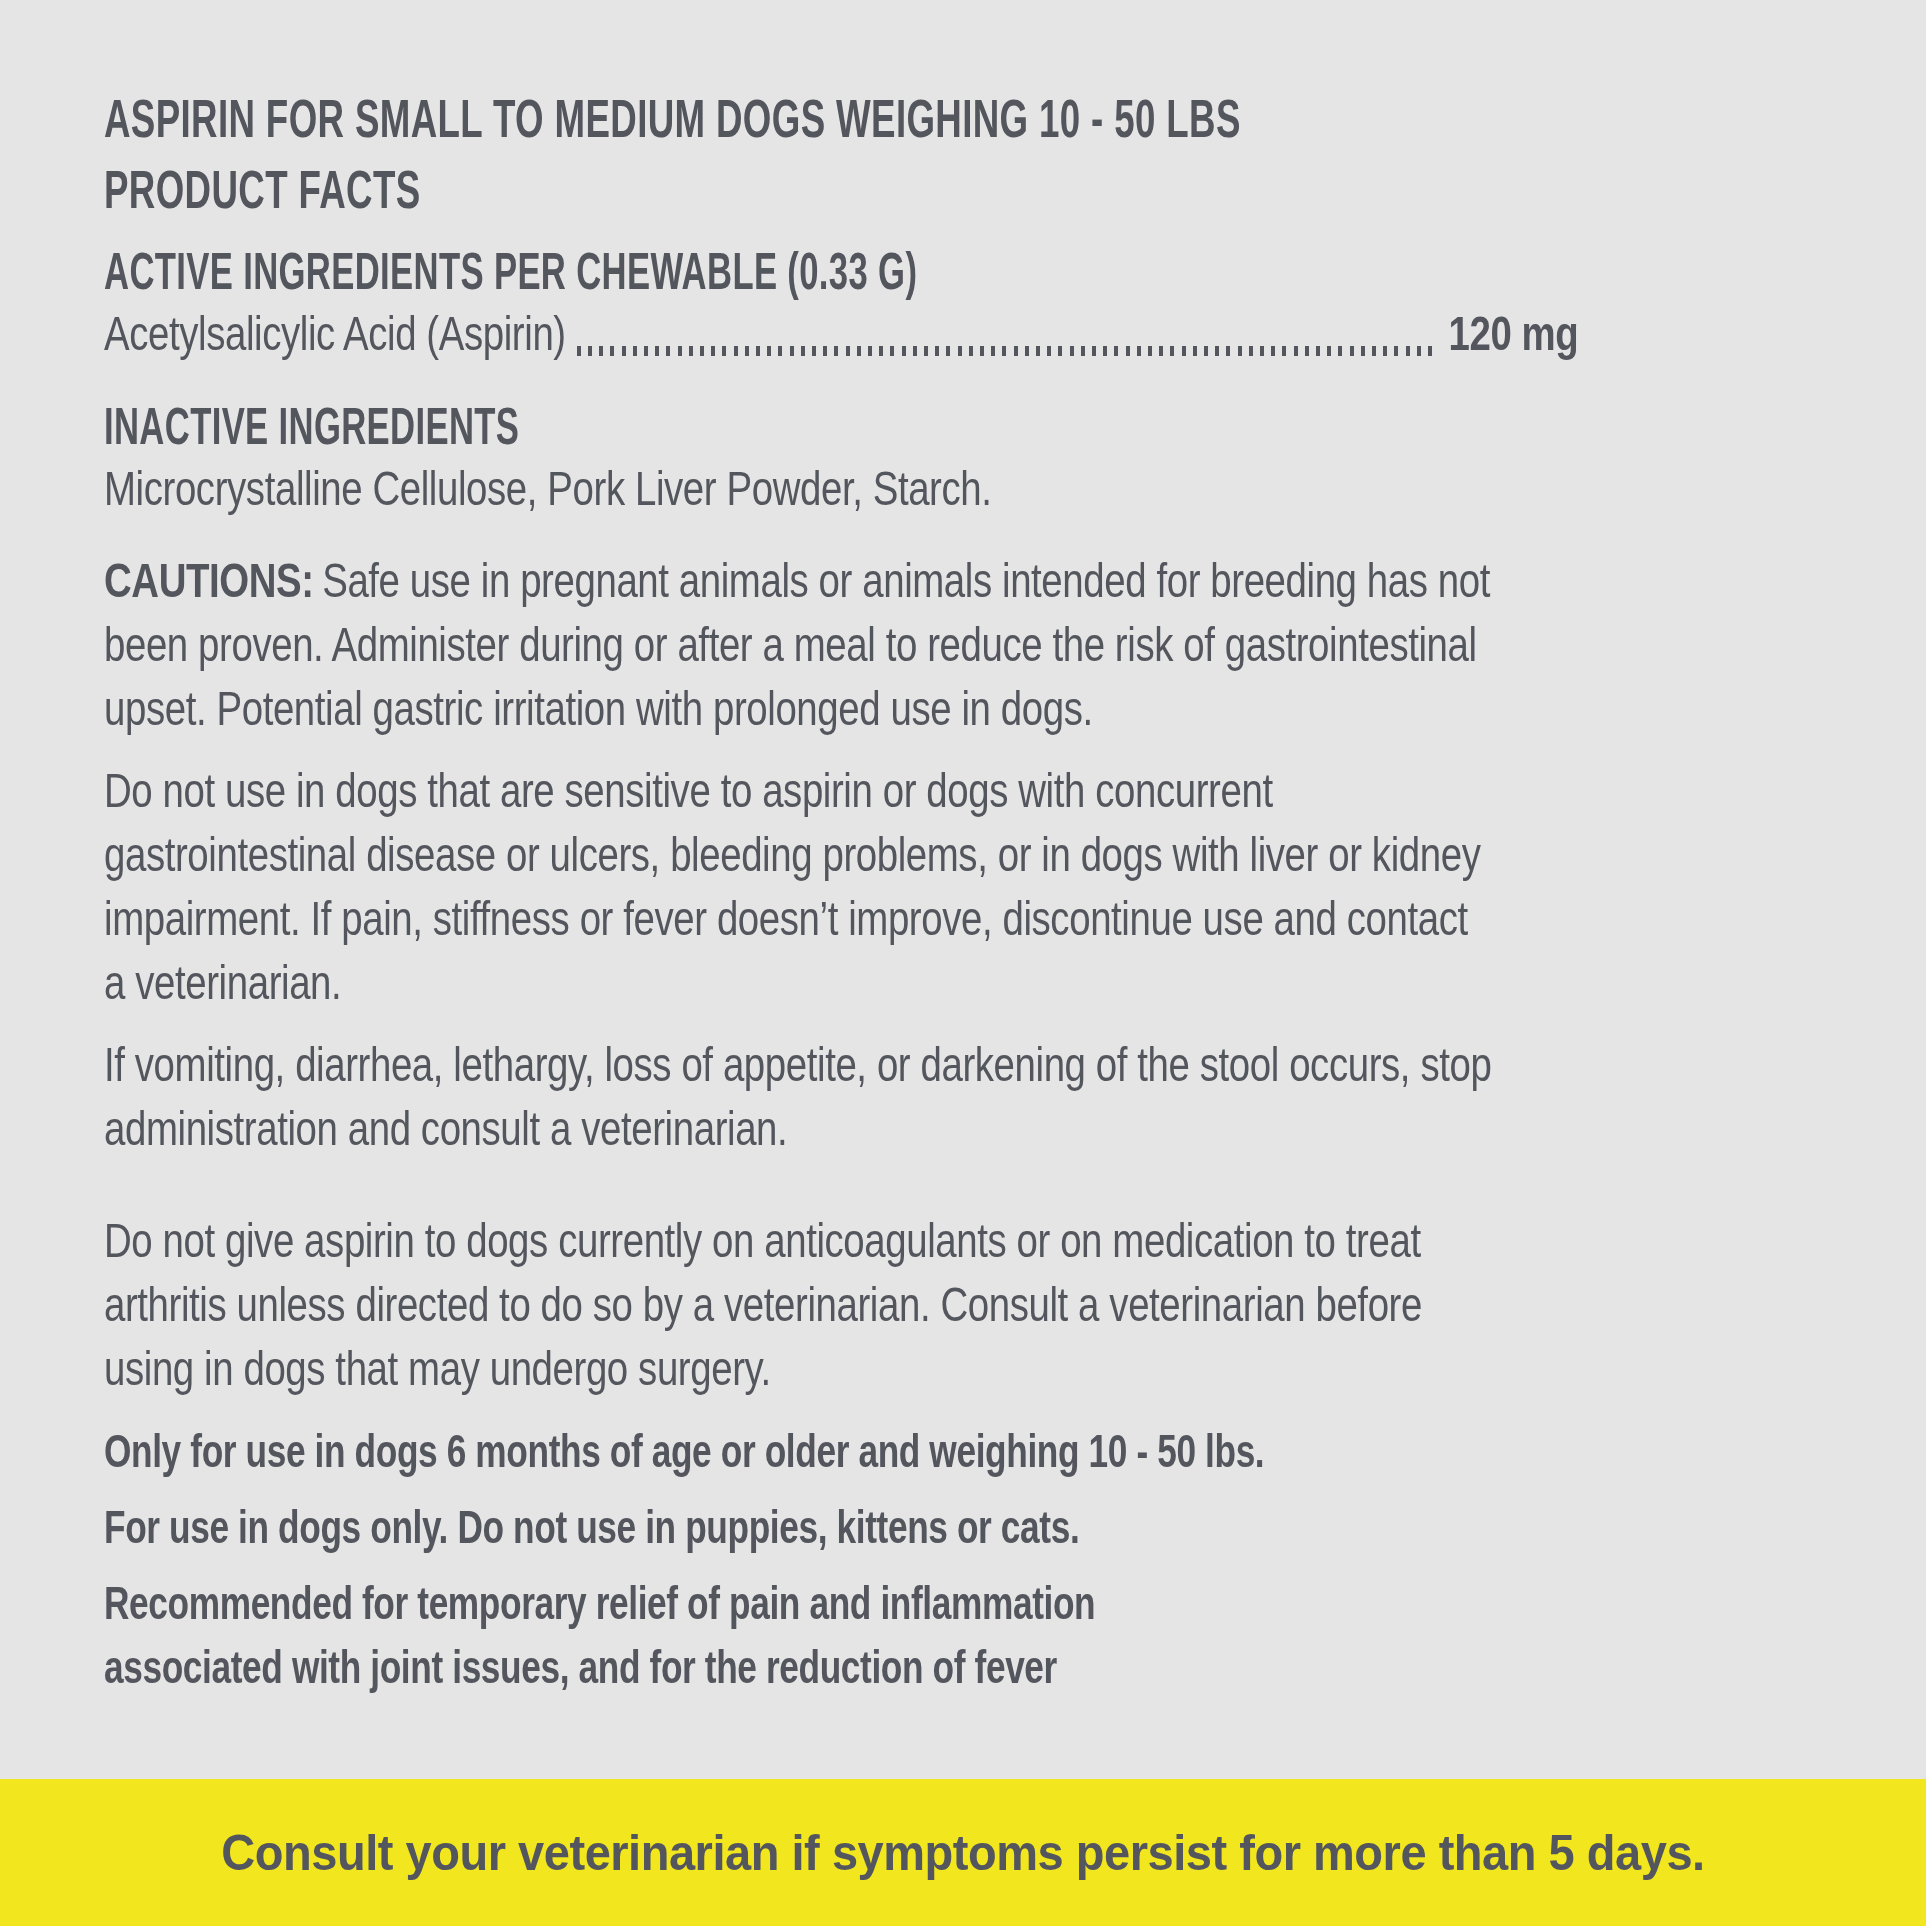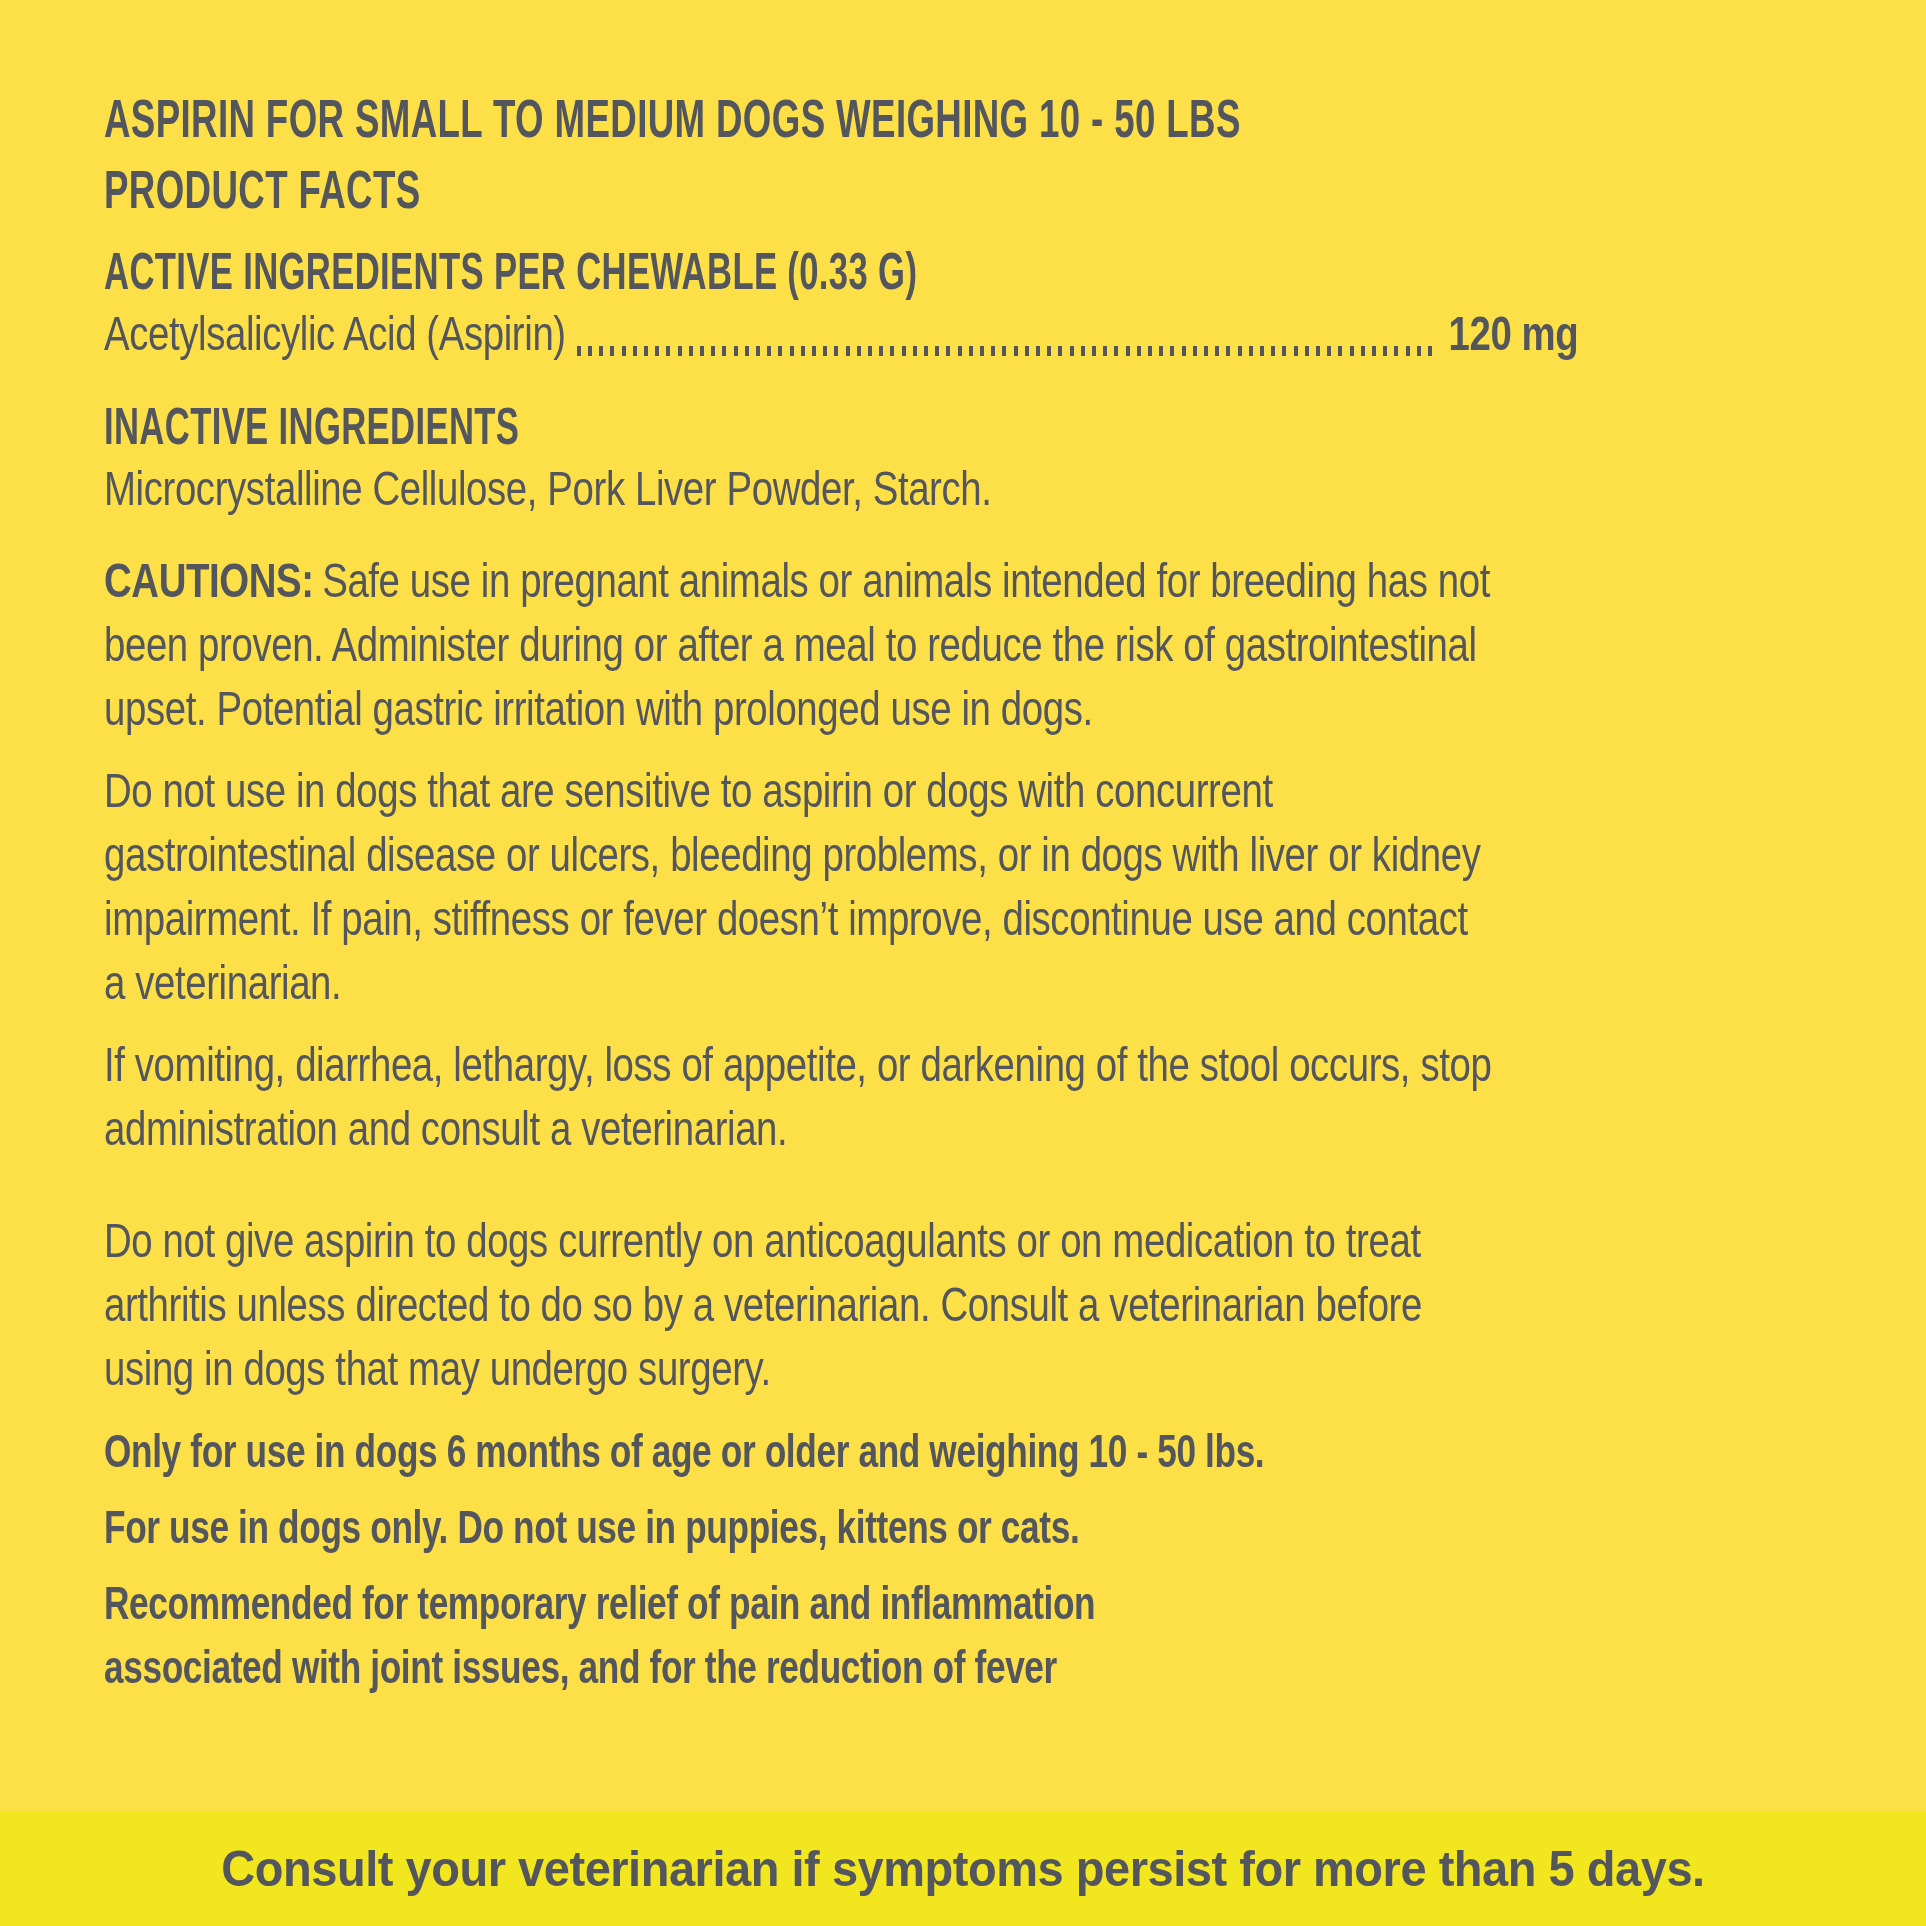--- a/index.html
+++ b/index.html
@@ -4,21 +4,21 @@
 <style>
   html, body {
     margin: 0;
     padding: 0;
     background: #ffffff;
   }
   .page {
     position: relative;
     width: 1927px;
     height: 1927px;
-    background: #fde047;
+    background: #e5e5e5;
     overflow: hidden;
     font-family: "Liberation Sans", sans-serif;
     color: #54565E;
   }
   .content {
     position: absolute;
     left: 104px;
     top: 83px;
     right: 0;
   }
@@ -92,21 +92,21 @@
     margin: 0 0 12px 0;
     letter-spacing: -0.5px;
   }
   .bold-note.narrow { width: 1544px; }
 
   .banner {
     position: absolute;
     left: 0;
     right: 0;
     bottom: 0;
-    height: 116px;
+    height: 148px;
     background: #F2E71E;
     display: flex;
     align-items: center;
     justify-content: center;
   }
   .banner-text {
     font-size: 50px;
     font-weight: 700;
     color: #54565E;
     white-space: nowrap;

